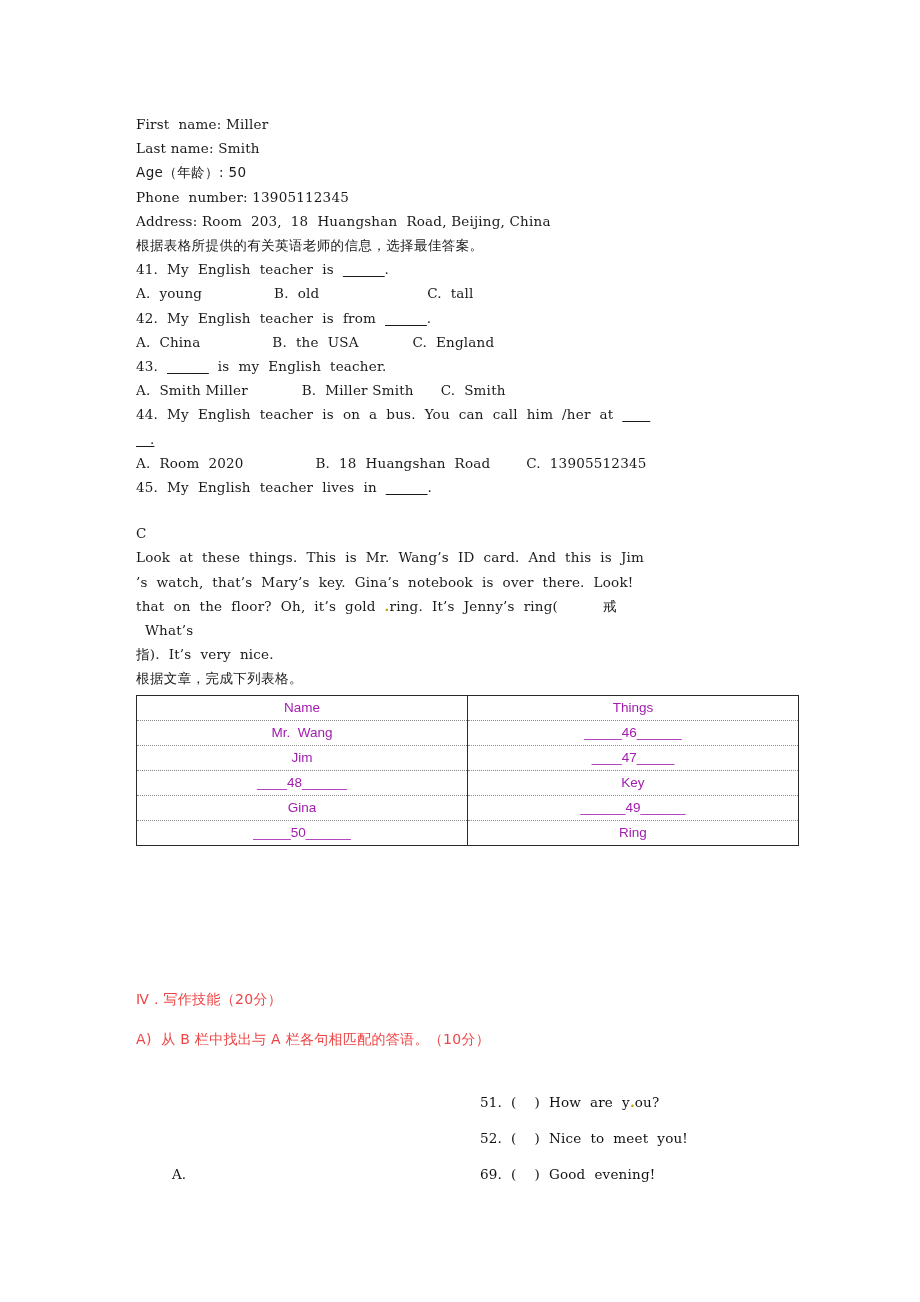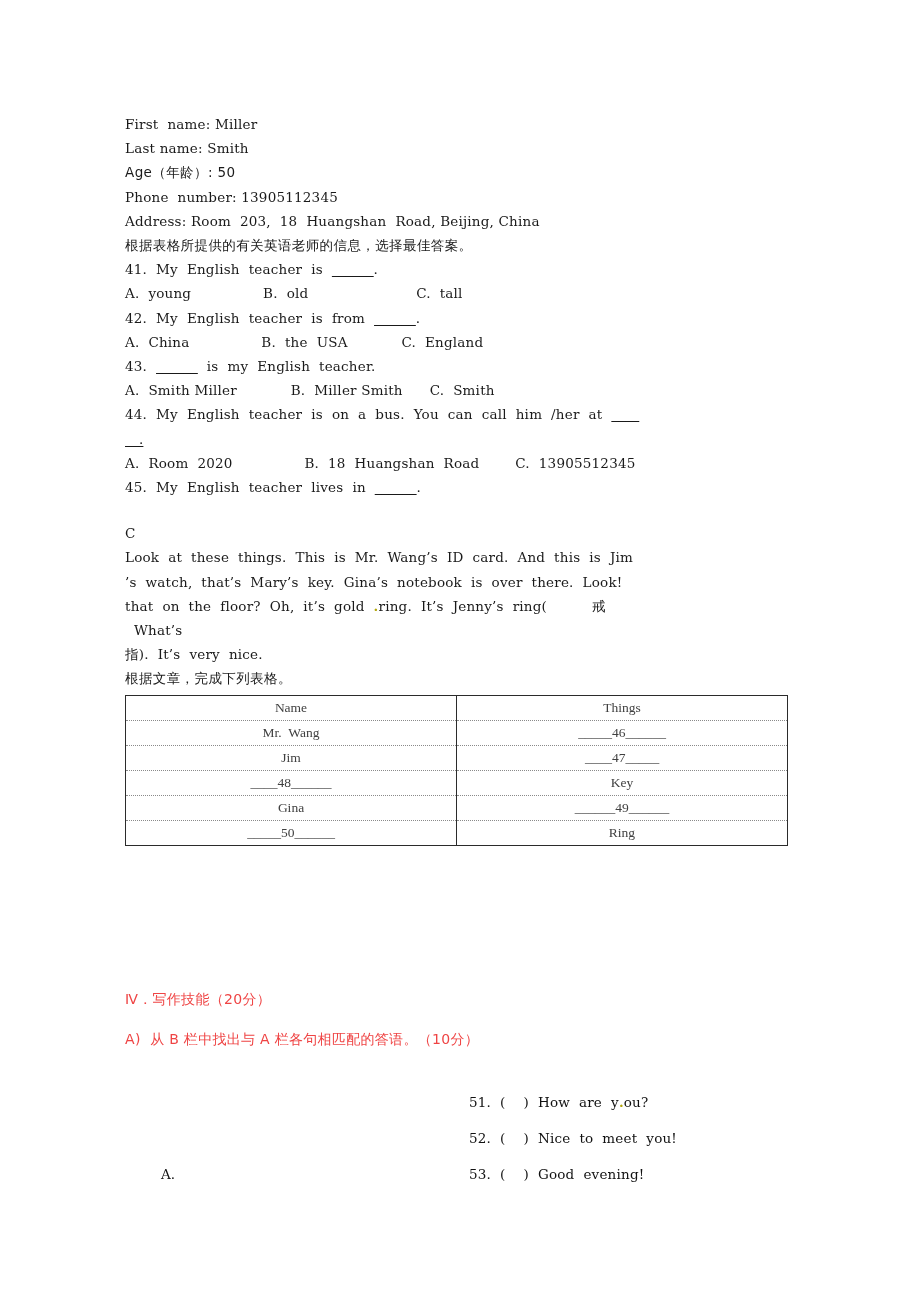--- a/index.html
+++ b/index.html
@@ -17,21 +17,21 @@
   }
   .page {
     position: absolute;
     left: 0; top: 0;
     width: 920px;
     height: 1302px;
     background: #fff;
   }
   .content {
     position: absolute;
-    left: 125px;
+    left: 136px;
     top: 112px;
     width: 672px;
   }
 
   
   .line {
     font-family: "DejaVu Serif", serif;
     font-size: 13.5px;
     line-height: 24.2px;
     color: #1a1a1a;
@@ -75,23 +75,23 @@
     margin-top: 4px;
     table-layout: fixed;
   }
   table.fill-table td {
     border-left: 1.2px solid #2b2b2b;
     border-right: 1.2px solid #2b2b2b;
     border-top: 1px dotted #8a8a8a;
     border-bottom: 1px dotted #8a8a8a;
     text-align: center;
     height: 24px;
-    font-family: Liberation Serif, serif;
-    font-size: 13.5px;
-    color: #404040;
+    font-family: Liberation Sans, sans-serif;
+    font-size: 13.5px;
+    color: #a21caf;
     padding: 0;
     vertical-align: middle;
     white-space: pre;
   }
   table.fill-table tr:first-child td {
     border-top: 1.2px solid #2b2b2b;
   }
   table.fill-table tr:last-child td {
     border-bottom: 1.2px solid #2b2b2b;
   }
@@ -212,18 +212,18 @@
       <div class="match-row">
         <div class="match-left"></div>
         <div class="match-right"><span>51.  (    )  How  are  y</span><span class="mark">.</span><span>ou?</span></div>
       </div>
       <div class="match-row">
         <div class="match-left"></div>
         <div class="match-right">52.  (    )  Nice  to  meet  you!</div>
       </div>
       <div class="match-row">
         <div class="match-left">A.</div>
-        <div class="match-right">53.  (    )  Good  evening!</div>
+        <div class="match-right">69.  (    )  Good  evening!</div>
       </div>
     </div>
 
   </div>
 </div>
 
 </body></html>

